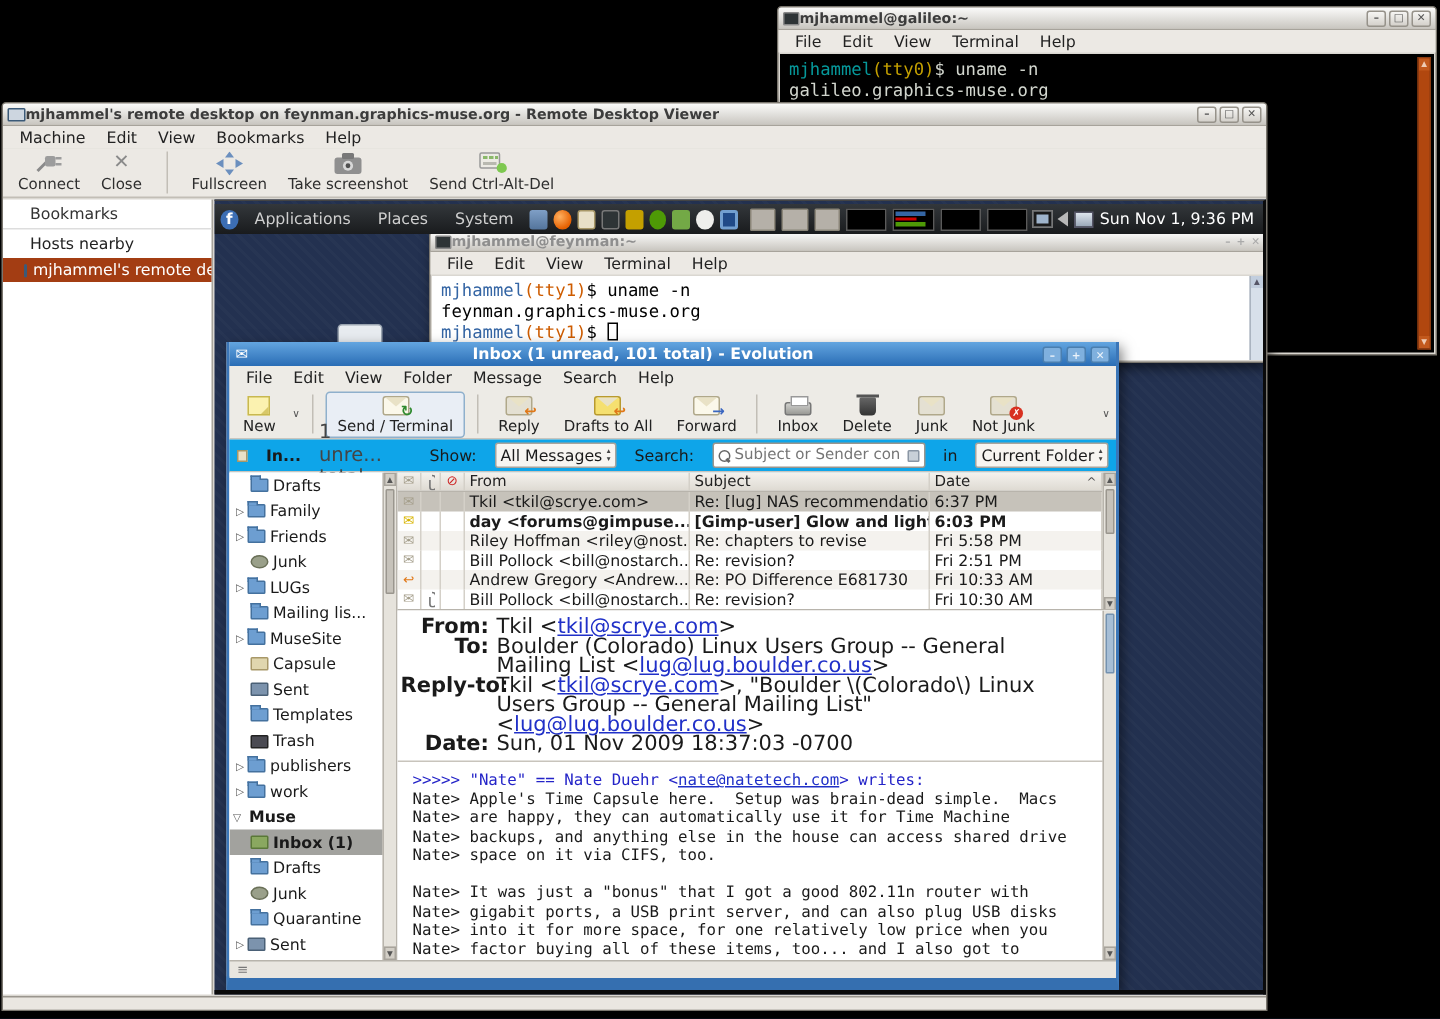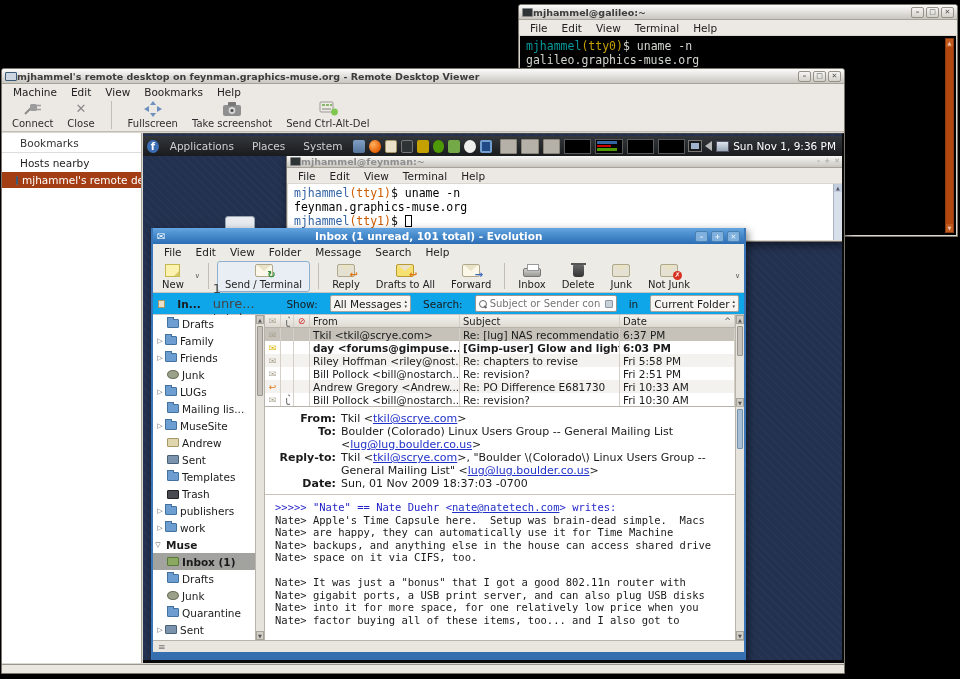--- a/index.html
+++ b/index.html
@@ -175,21 +175,21 @@
 .mr.alt{background:#f4f2ee}
 .mr.sel{background:#c6c2ba}
 .mr.unread{font-weight:bold}
 .env-s{font-size:9px;color:#a59f8c;line-height:10px}
 .env-s.yel{color:#d8b400}.env-s.org{color:#e07818}
 .imp{color:#cc2222;font-size:9px}
 .caret{margin-left:auto;font-size:8px;color:#555}
 #mlist .vsb{height:92px}
 
 #preview{flex:1;position:relative;background:#fff;overflow:hidden}
-#phead{padding:5px 8px 4px 12px;border-bottom:1px solid #c8c4bc;font-size:11px;line-height:13px}
+#phead{padding:5px 8px 4px 2px;border-bottom:1px solid #c8c4bc;font-size:14px;line-height:13px}
 .hrow{display:flex}
 .hlab{width:64px;flex:none;text-align:right;font-weight:bold;padding-right:5px;white-space:nowrap}
 .hval{flex:1;padding-right:12px}
 .link{color:#2030c8;text-decoration:underline}
 #pbody{padding:6px 12px 0 10px;font-size:10.5px;line-height:12.5px;white-space:pre;font-family:"DejaVu Sans Mono",monospace}
 .quote{color:#2424c8}
 #evo-status{height:12px;background:#e9e6e0;border-top:1px solid #b8b4ac;display:flex;align-items:center;padding:0 5px}
 .grip{font-size:9px;color:#777;line-height:10px}
 </style>
 </head>
@@ -506,21 +506,21 @@
               <span class="fo"></span>
               <span class="fl">Mailing lis...</span>
             </div>
           <div class="fr">
               <span class="exp">▷</span>
               <span class="fo"></span>
               <span class="fl">MuseSite</span>
             </div>
           <div class="fr">
               <span class="fo outb"></span>
-              <span class="fl">Andrew</span>
+              <span class="fl">Capsule</span>
             </div>
           <div class="fr">
               <span class="fo sent"></span>
               <span class="fl">Sent</span>
             </div>
           <div class="fr">
               <span class="fo"></span>
               <span class="fl">Templates</span>
             </div>
           <div class="fr">

